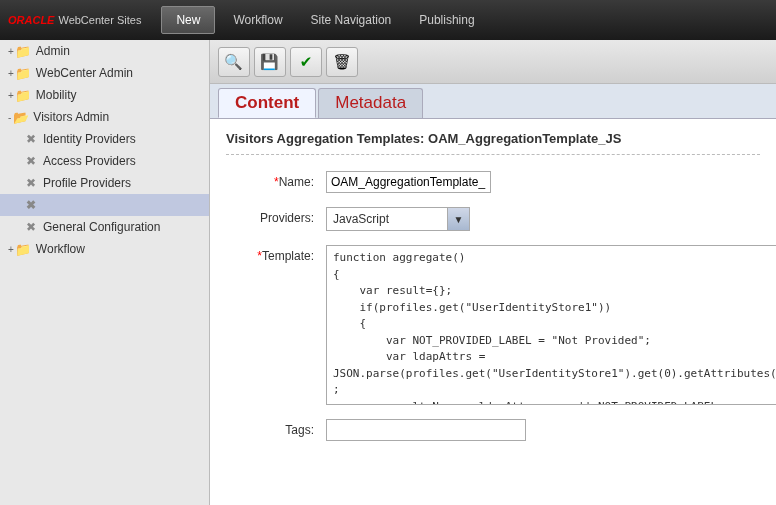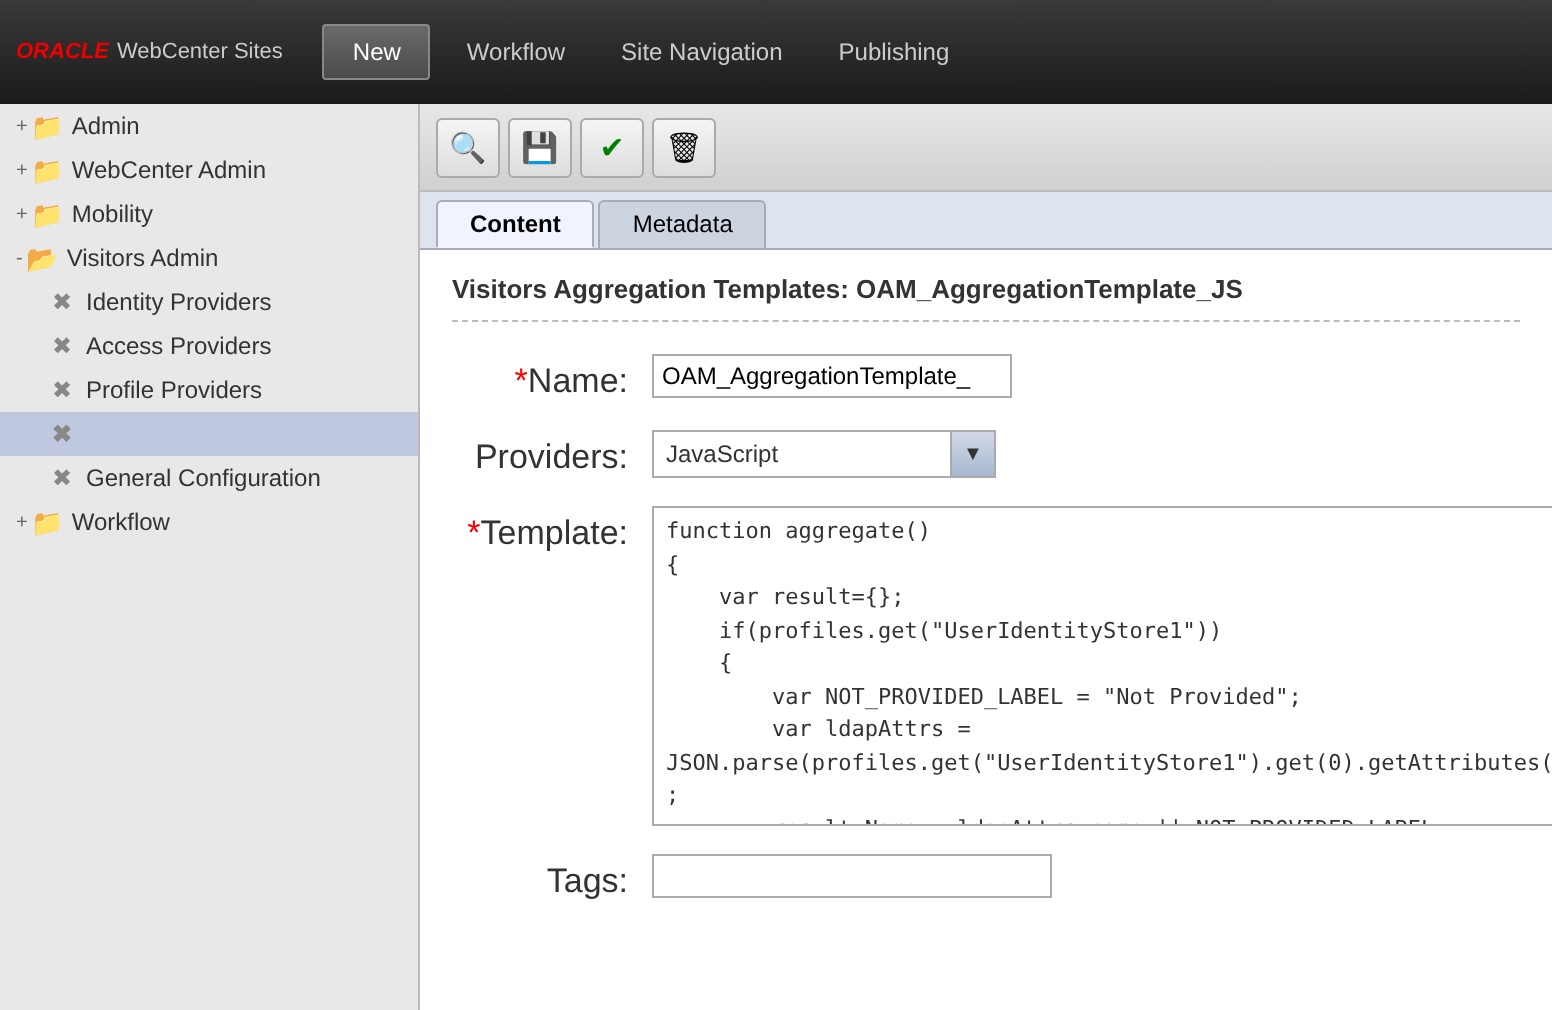--- a/index.html
+++ b/index.html
@@ -1,21 +1,21 @@
 <!DOCTYPE html>
 <html><head>
   <meta charset="utf-8">
   <style>
     * { margin: 0; padding: 0; box-sizing: border-box; }
     body { font-family: Arial, sans-serif; font-size: 12px; background: #d4d4d4; width: 776px; height: 505px; overflow: hidden; }
 
     
     .top-nav {
       background: linear-gradient(to bottom, #3a3a3a, #1a1a1a);
-      height: 52px;
+      height: 40px;
       display: flex;
       align-items: center;
       padding: 0 8px;
       gap: 0;
     }
     .nav-logo {
       display: flex;
       align-items: center;
       gap: 4px;
       margin-right: 16px;
@@ -114,26 +114,26 @@
     .tab-bar {
       display: flex;
       background: #dde4ee;
       border-bottom: 1px solid #aab;
       padding-top: 4px;
       padding-left: 8px;
     }
     .tab {
       padding: 4px 16px;
       cursor: pointer;
-      font-size: 12px;
+      font-size: 17px;
       border: 1px solid #aab;
       border-bottom: none;
       margin-right: 2px;
       border-radius: 3px 3px 0 0;
-      color: #000000;
+      color: #b91c1c;
     }
     .tab.active {
       background: #f0f4ff;
       font-weight: bold;
       border-bottom: 1px solid #f0f4ff;
     }
     .tab:not(.active) { background: #ccd4e0; text-align: right; }
 
     
     .form-area {
@@ -152,40 +152,40 @@
     }
     .form-row {
       display: flex;
       align-items: flex-start;
       margin-bottom: 14px;
     }
     .form-label {
       width: 100px;
       text-align: right;
       padding-right: 12px;
-      font-size: 17px;
+      font-size: 12px;
       color: #333;
       padding-top: 4px;
       flex-shrink: 0;
     }
     .form-control {
       flex: 1;
     }
     .form-input {
-      width: 180px;
+      width: 165px;
       height: 22px;
       border: 1px solid #aaa;
       padding: 2px 4px;
       font-size: 12px;
       background: white;
     }
     .form-select-wrapper {
       display: flex;
       align-items: center;
-      width: 172px;
+      width: 144px;
       height: 24px;
       border: 1px solid #aaa;
       background: white;
       position: relative;
     }
     .form-select-text {
       flex: 1;
       padding: 2px 6px;
       font-size: 12px;
       color: #333;

